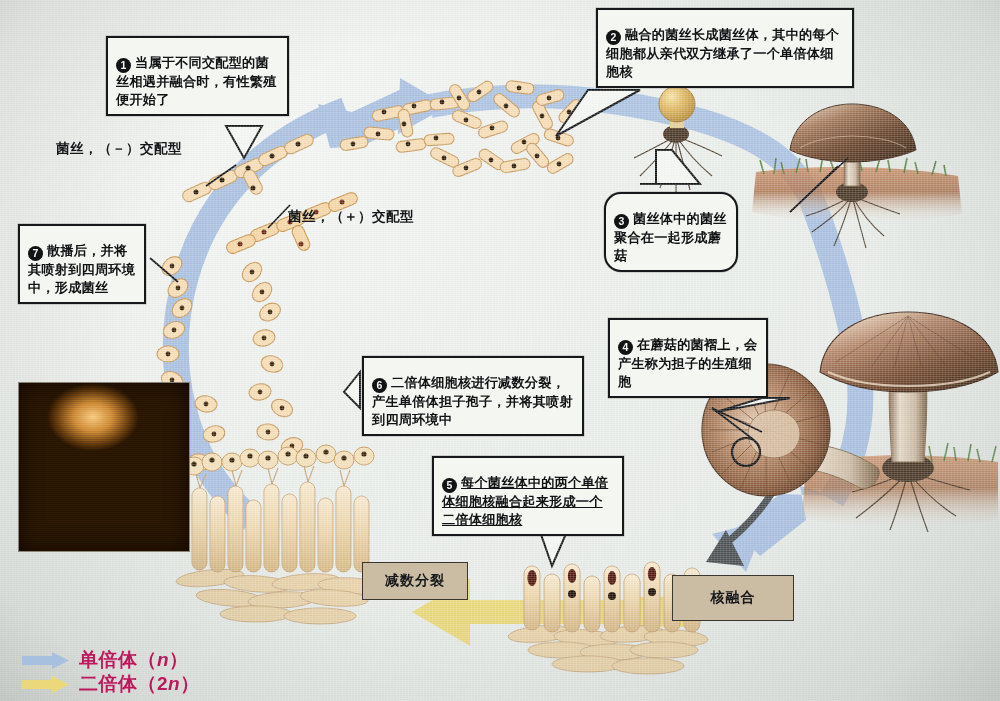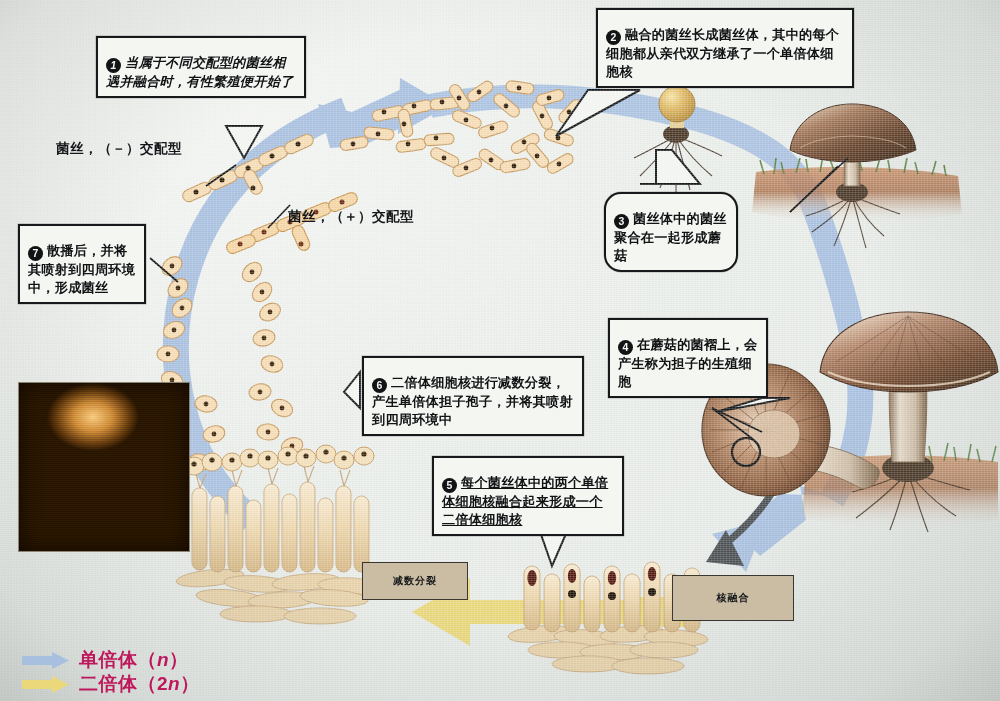--- a/index.html
+++ b/index.html
@@ -75,21 +75,21 @@
     z-index:28;
   }
 
   
   .stagebox{
     position:absolute;
     background:#cbbda4;
     border:1.6px solid #3a3730;
     box-sizing:border-box;
     display:flex;align-items:center;justify-content:center;
-    color:#16181a;font-weight:700;font-size:10px;letter-spacing:1px;
+    color:#16181a;font-weight:700;font-size:14px;letter-spacing:1px;
     z-index:26;
   }
 
   
   #legend{position:absolute;left:22px;top:648px;z-index:32;}
   .legrow{display:flex;align-items:center;height:24px;}
   .legarrow{width:48px;height:17px;margin-right:9px;flex:0 0 auto;}
   .legtxt{font-size:19px;font-weight:700;color:#be185d;letter-spacing:.5px;}
   .legtxt i{font-style:italic;}
 
@@ -563,21 +563,21 @@
       <path d="M 762,398 L 790,398 L 716,412 Z"></path>
       <path d="M 536,520 L 572,520 L 552,566 Z"></path>
       <path d="M 360,372 L 360,408 L 344,392 Z"></path>
     </g>
   </svg>
 
   <div id="photo">
     <div class="noise"></div>
   </div>
 
-  <div class="callout" style="left:96px;top:36px;width:210px;font-style:italic;">
+  <div class="callout" style="left:106px;top:36px;width:183px;">
     <p><span class="num">1</span><span class="body">当属于不同交配型的菌丝相遇并融合时，有性繁殖便开始了</span></p>
   </div>
 
   <div class="callout" style="left:596px;top:8px;width:258px;">
     <p><span class="num">2</span><span class="body">融合的菌丝长成菌丝体，其中的每个细胞都从亲代双方继承了一个单倍体细胞核</span></p>
   </div>
 
   <div class="callout" style="left:604px;top:192px;width:134px;border-radius:17px;">
     <p><span class="num">3</span><span class="body">菌丝体中的菌丝聚合在一起形成蘑菇</span></p>
   </div>

